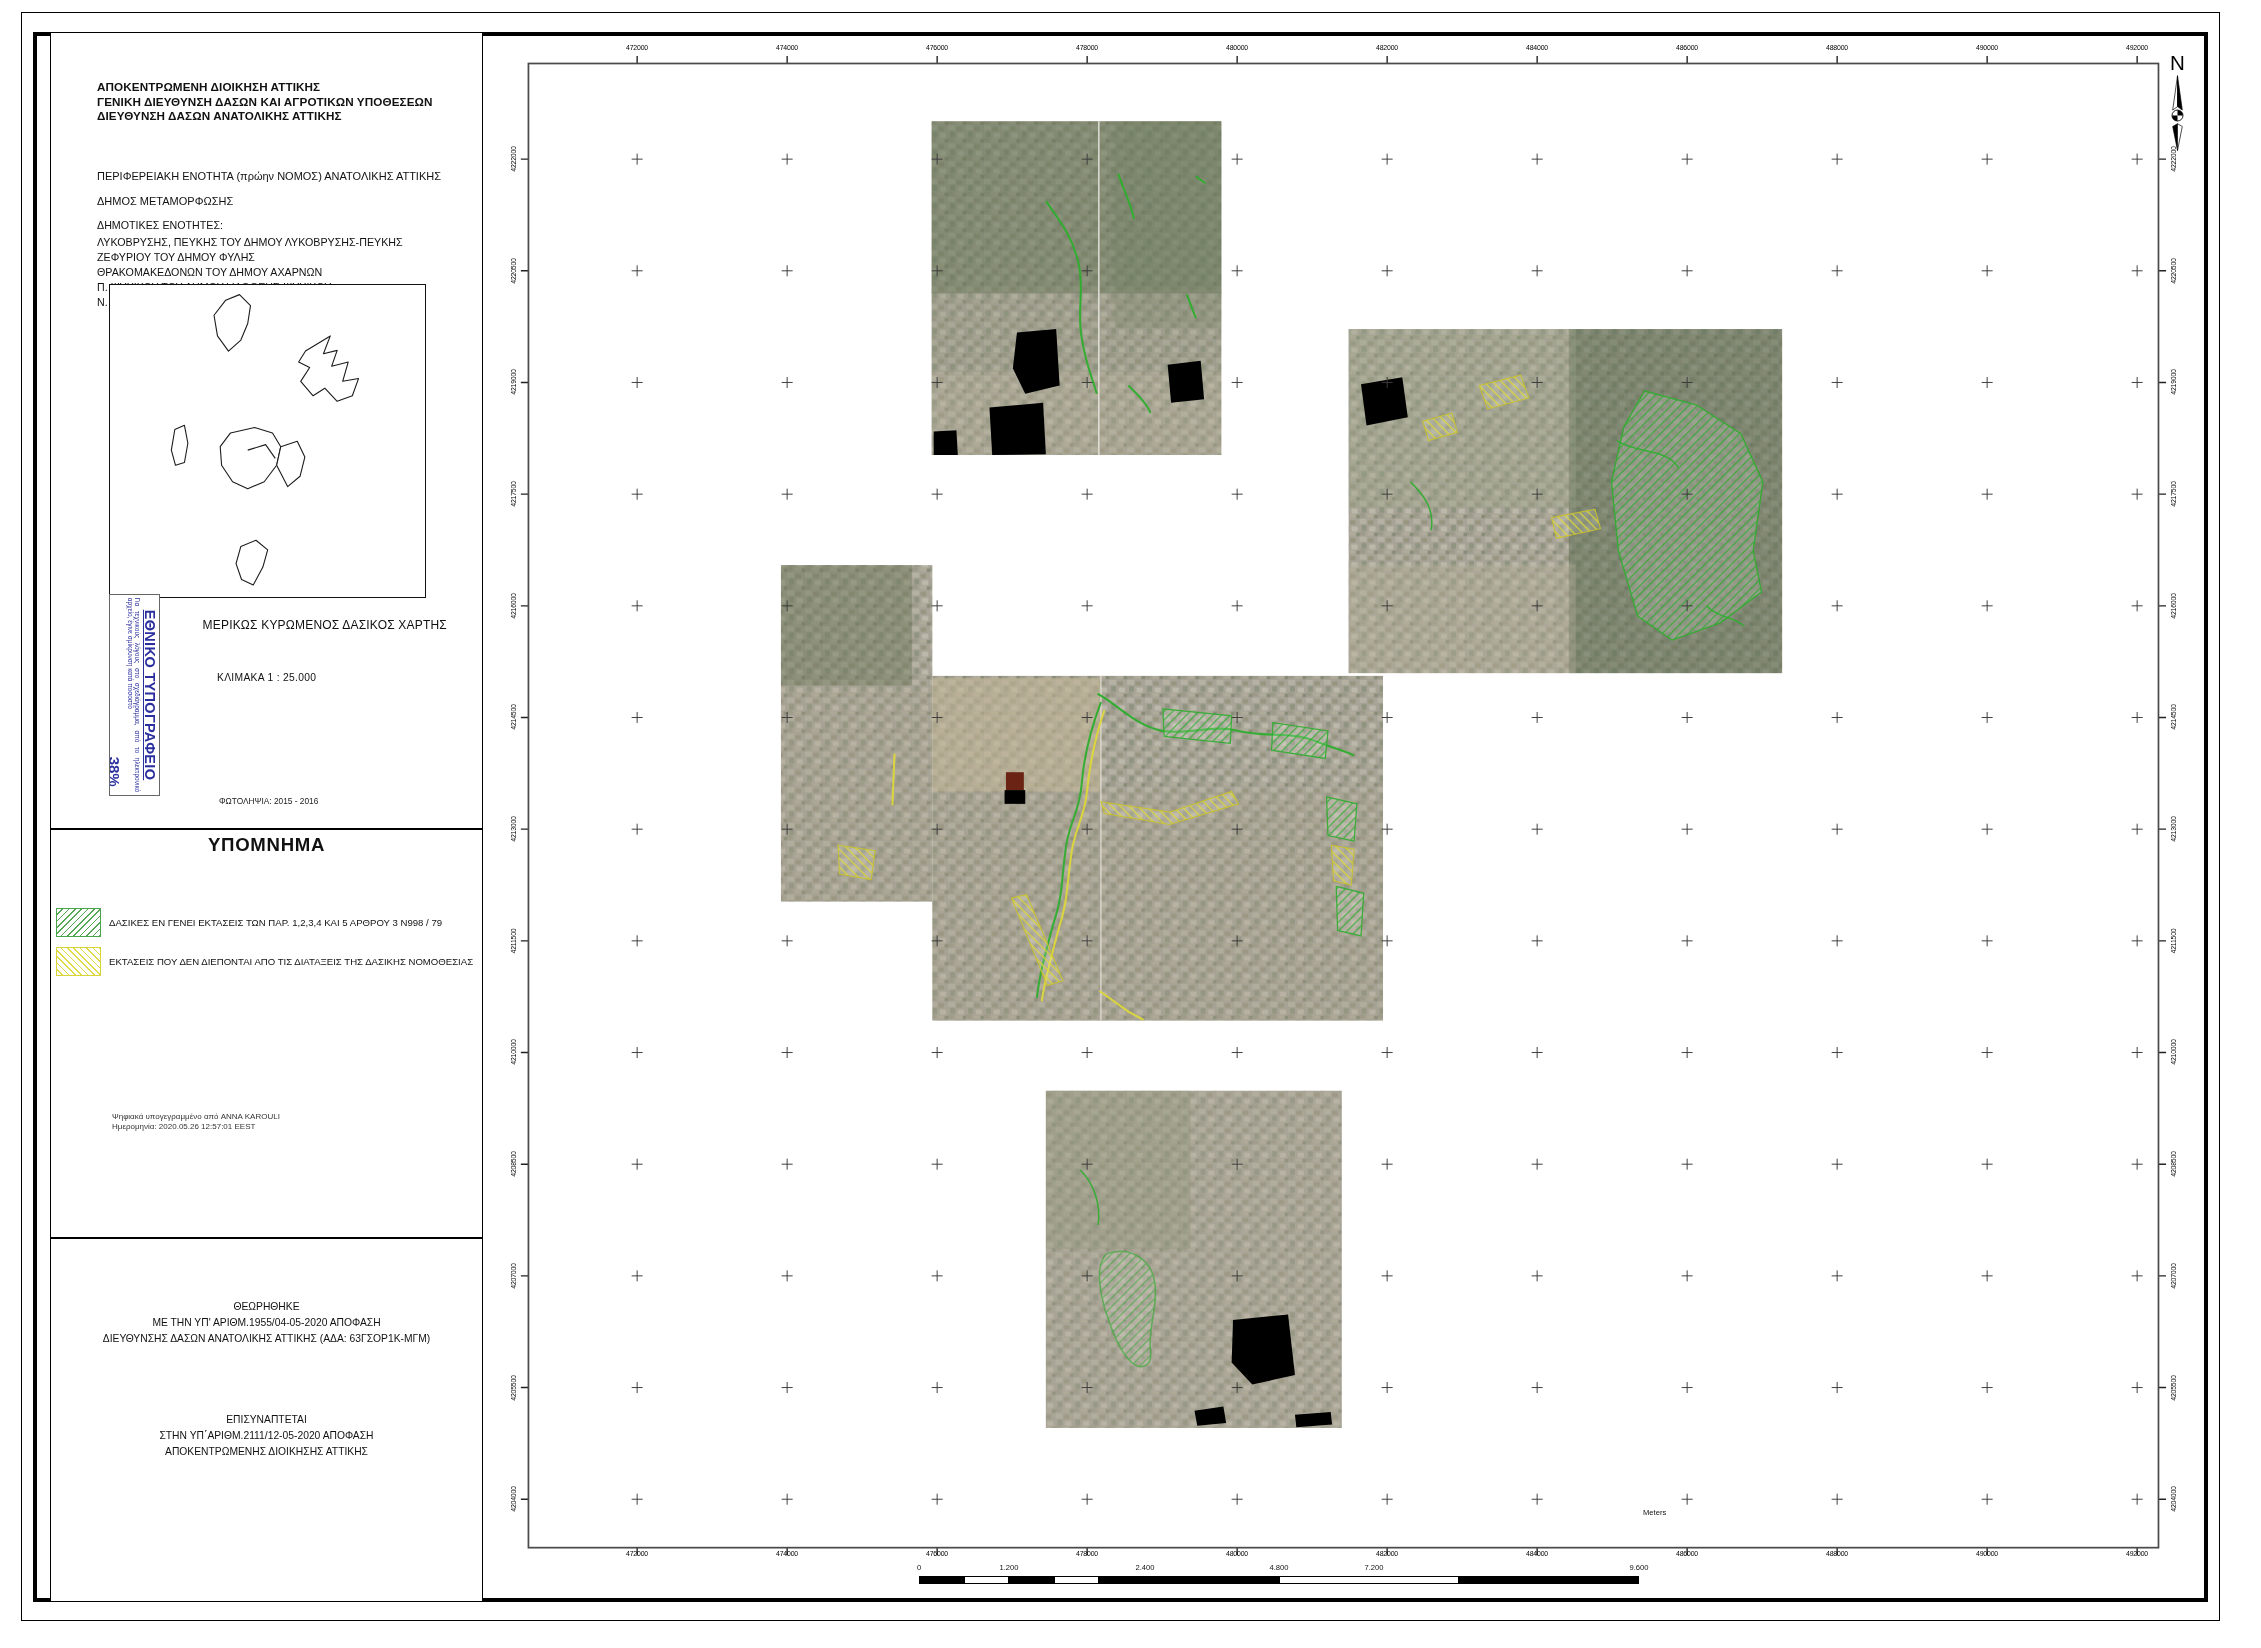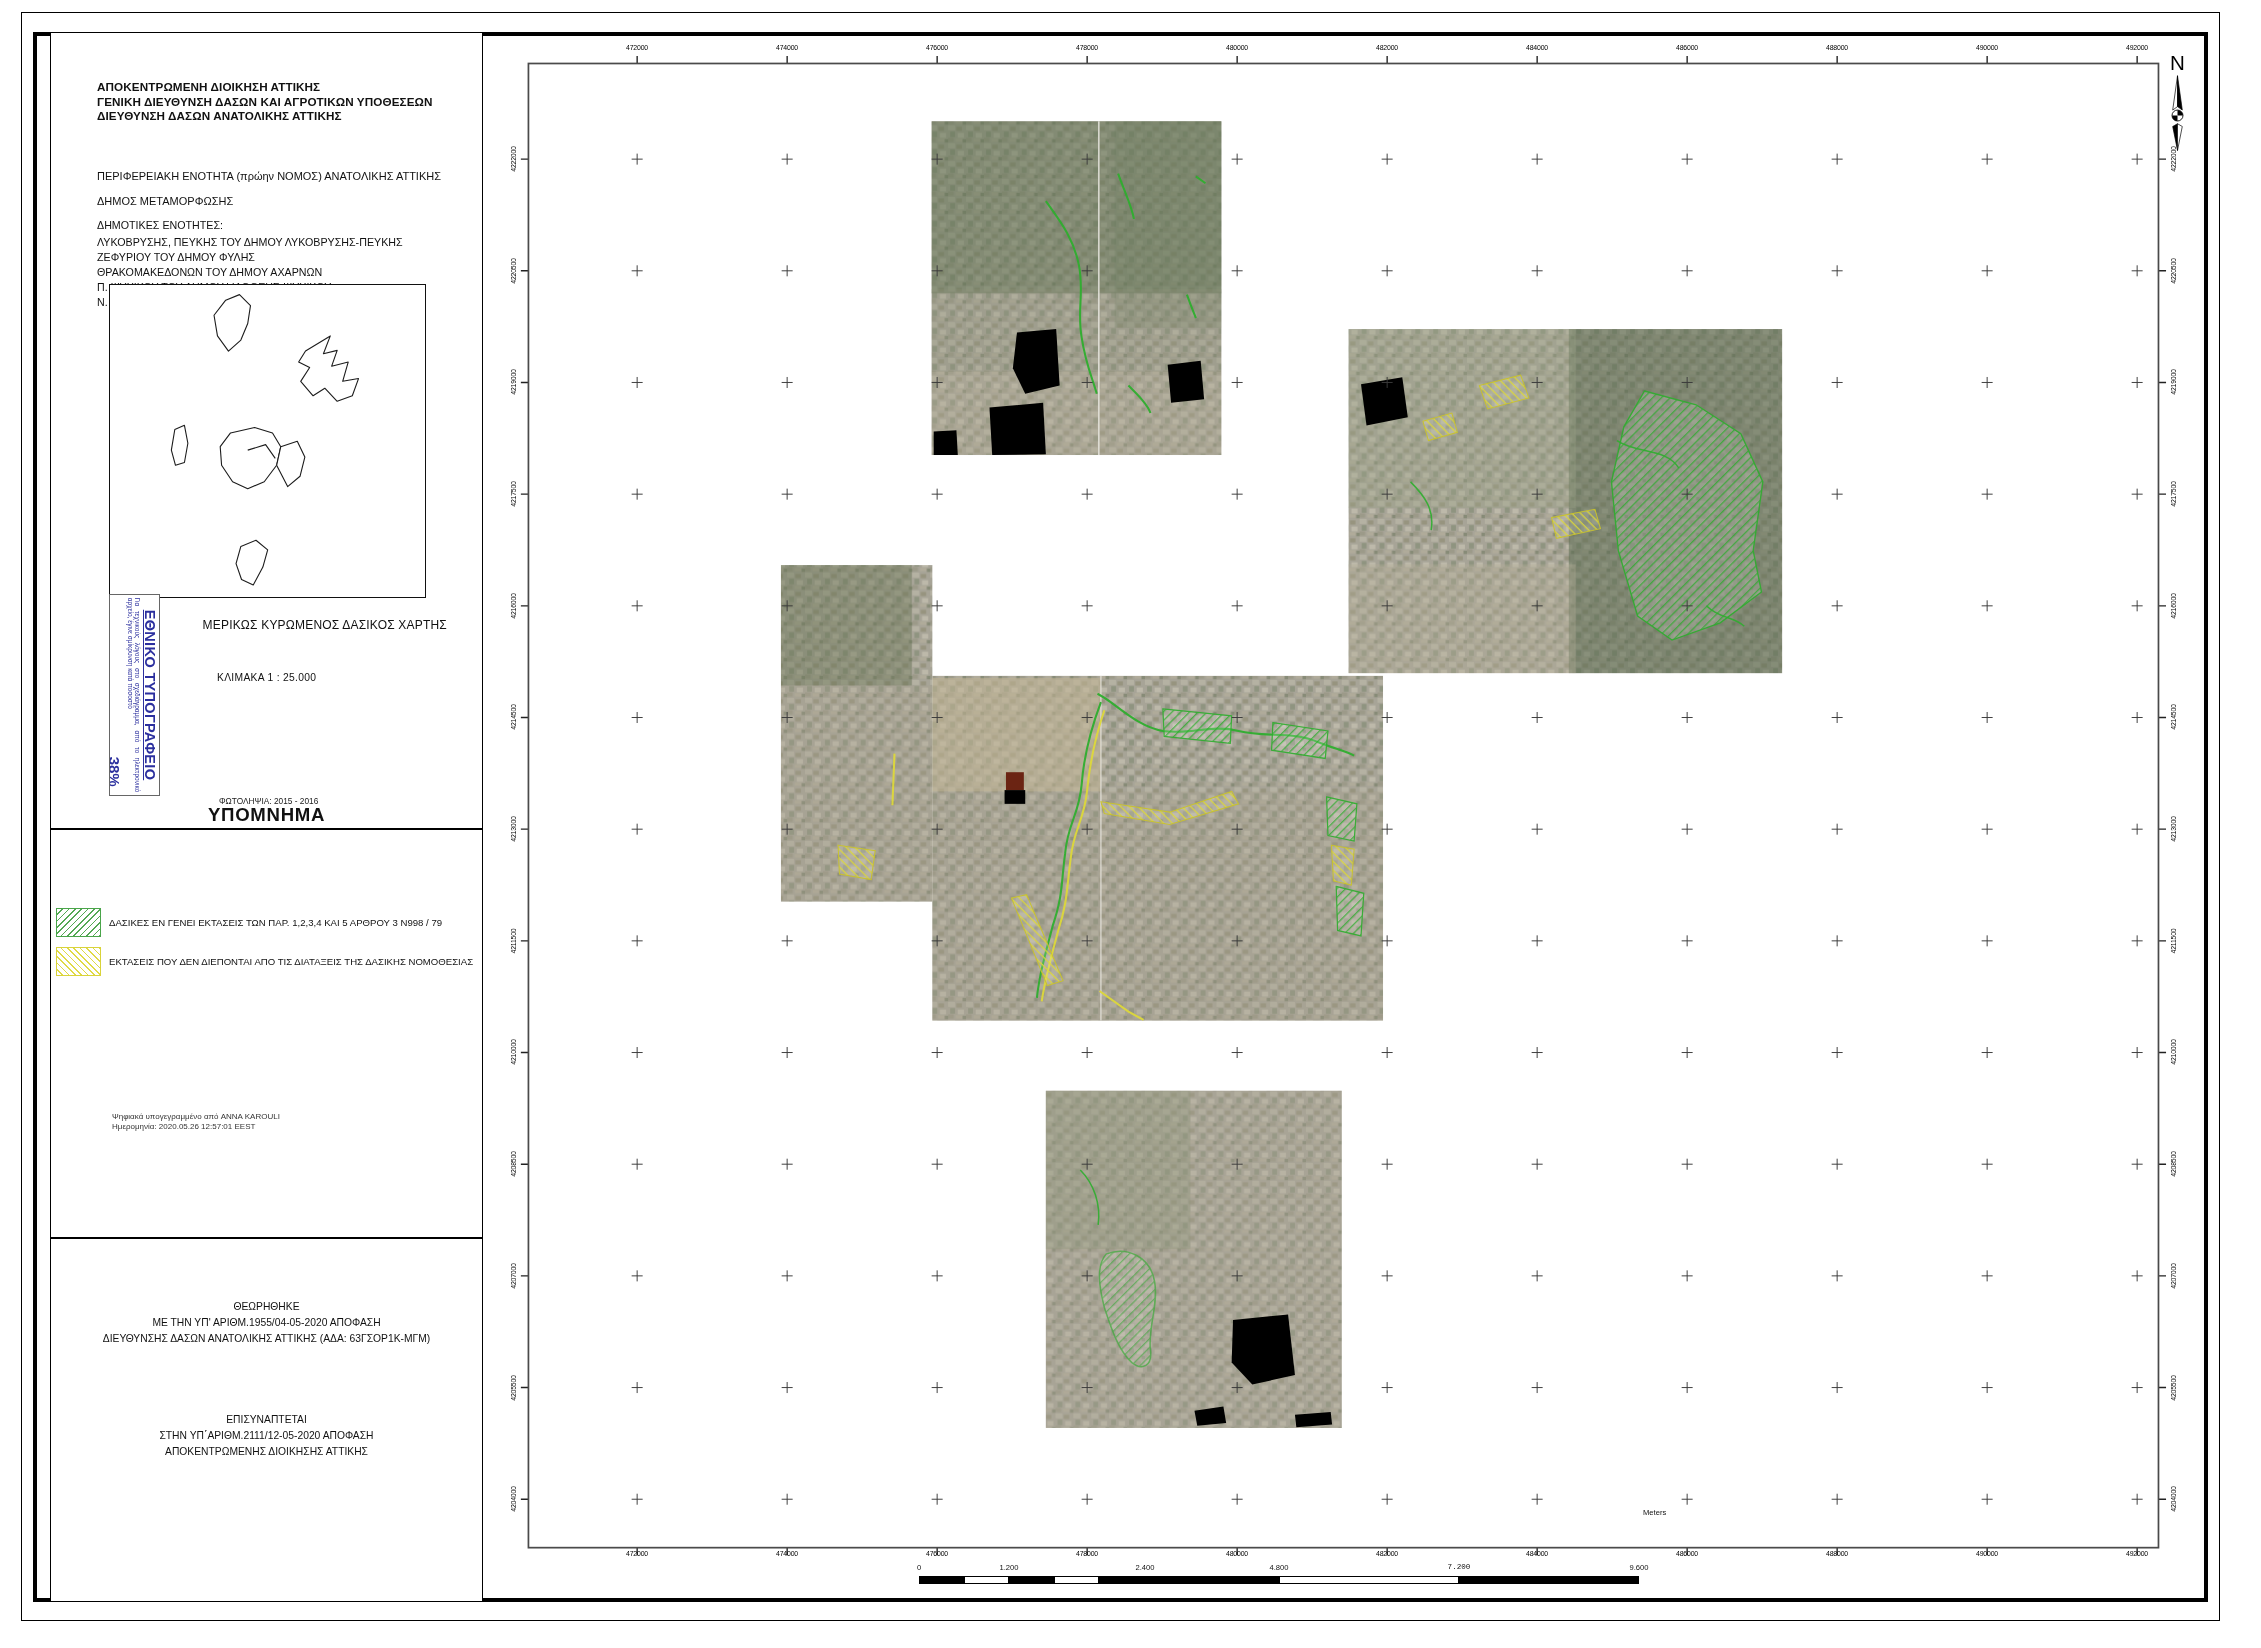--- a/index.html
+++ b/index.html
@@ -23,21 +23,21 @@
   .fotolipsia{left:219px;top:796px;font-size:8.3px;color:#222;}
   
   .stamp{left:109px;top:594px;width:51px;height:202px;border:1.4px solid #666;box-sizing:border-box;background:#fff;overflow:hidden;}
   .stamp-inner{position:absolute;left:0;top:0;width:200px;height:48px;
                transform:rotate(90deg) translateY(-48px);transform-origin:top left;}
   .stamp-title{font-size:14.5px;font-weight:bold;color:#2b2f9e;text-align:center;letter-spacing:0.3px;
                text-decoration:underline;white-space:nowrap;height:16.5px;}
   .stamp-body{font-size:6.5px;line-height:7.2px;color:#2b2f9e;text-align:justify;padding:0.7px 2.8px 0 2.8px;height:22px;}
   .stamp-percent{font-size:15px;font-weight:bold;color:#2b2f9e;text-align:right;padding-right:8.3px;height:9.6px;line-height:9.6px;}
   
-  .legend-title{left:50px;top:804px;width:433px;text-align:center;font-size:18.6px;font-weight:bold;letter-spacing:0.7px;}
+  .legend-title{left:50px;top:834px;width:433px;text-align:center;font-size:18.6px;font-weight:bold;letter-spacing:0.7px;}
   .swatch{width:45px;height:29px;box-sizing:border-box;background:#fff;}
   .swatch-green{border:1.4px solid #4aa54a;
     background:repeating-linear-gradient(135deg,rgba(0,0,0,0) 0 3.4px,#54a854 3.4px 4.5px);}
   .swatch-yellow{border:1.4px solid #d9d33a;
     background:repeating-linear-gradient(45deg,rgba(0,0,0,0) 0 3.4px,#e0da45 3.4px 4.5px);}
   .legend-label{font-size:9.6px;line-height:29px;white-space:nowrap;}
   .signature{left:112px;top:1096px;font-size:8px;line-height:9.6px;color:#333;margin-top:16px;}
   .block-center{left:50px;width:433px;text-align:center;font-size:10.3px;line-height:16px;}
   
   .coord{position:absolute;font-size:6.9px;letter-spacing:-0.2px;color:#000;white-space:nowrap;}
@@ -269,21 +269,21 @@
       <div class="sb-seg" style="left: 964px; top: 1576px; width: 45px; background: rgb(255, 255, 255);"></div>
       <div class="sb-seg" style="left: 1009px; top: 1576px; width: 45px; background: rgb(0, 0, 0);"></div>
       <div class="sb-seg" style="left: 1054px; top: 1576px; width: 45px; background: rgb(255, 255, 255);"></div>
       <div class="sb-seg" style="left: 1099px; top: 1576px; width: 180px; background: rgb(0, 0, 0);"></div>
       <div class="sb-seg" style="left: 1279px; top: 1576px; width: 180px; background: rgb(255, 255, 255);"></div>
       <div class="sb-seg" style="left: 1459px; top: 1576px; width: 180px; background: rgb(0, 0, 0);"></div>
       <div class="sb-num" style="left: 919px; top: 1563px;">0</div>
       <div class="sb-num" style="left: 1009px; top: 1563px;">1.200</div>
       <div class="sb-num" style="left: 1145px; top: 1563px;">2.400</div>
       <div class="sb-num" style="left: 1279px; top: 1563px;">4.800</div>
-      <div class="sb-num" style="left: 1459px; top: 1563px; font-family: Liberation Mono, monospace;">7.200</div>
+      <div class="sb-num" style="left: 1374px; top: 1563px;">7.200</div>
       <div class="sb-num" style="left: 1639px; top: 1563px;">9.600</div>
     </div>
   <div class="sb-meters" id="sb-unit" style="left: 1643px; top: 1508px; text-align: right;">Meters</div>
 
   <div class="abs" id="coord-labels" style="left:0;top:0;">
       <div class="coord topbot" style="left: 637px; top: 44px;">472000</div>
       <div class="coord topbot" style="left: 787px; top: 44px;">474000</div>
       <div class="coord topbot" style="left: 937px; top: 44px;">476000</div>
       <div class="coord topbot" style="left: 1087px; top: 44px;">478000</div>
       <div class="coord topbot" style="left: 1237px; top: 44px;">480000</div>

